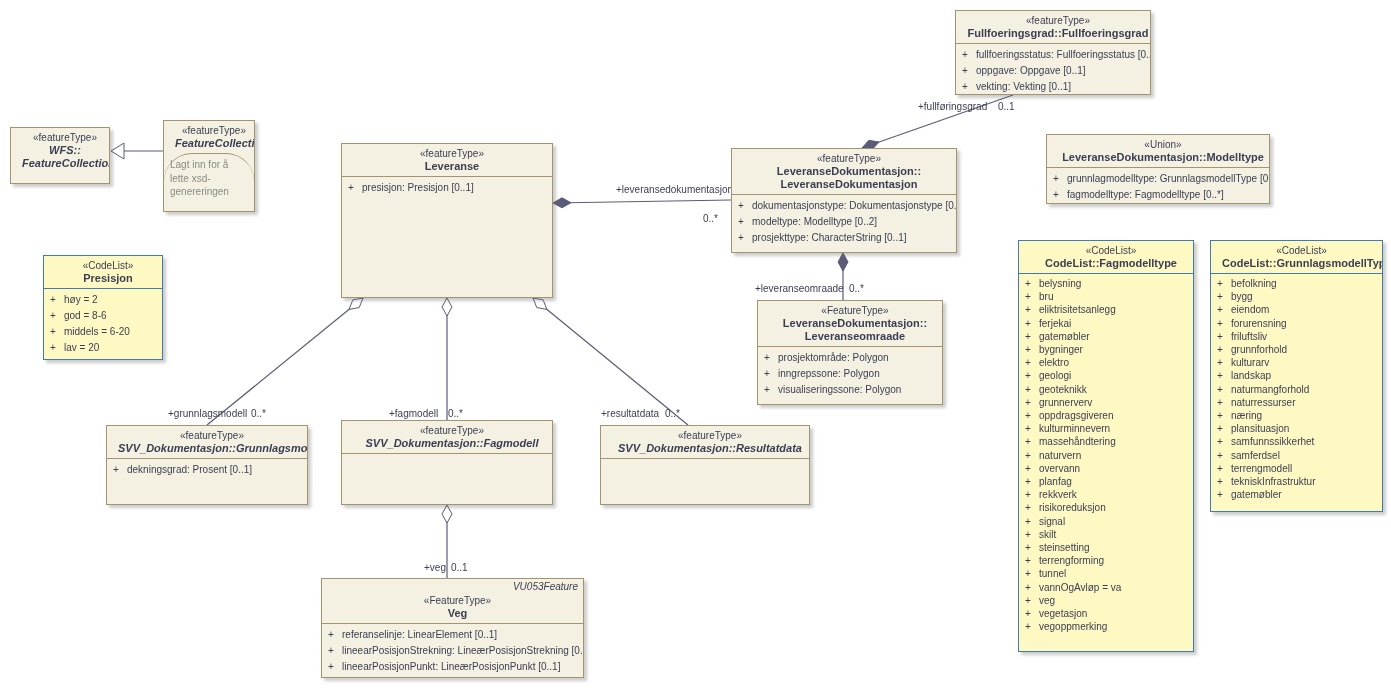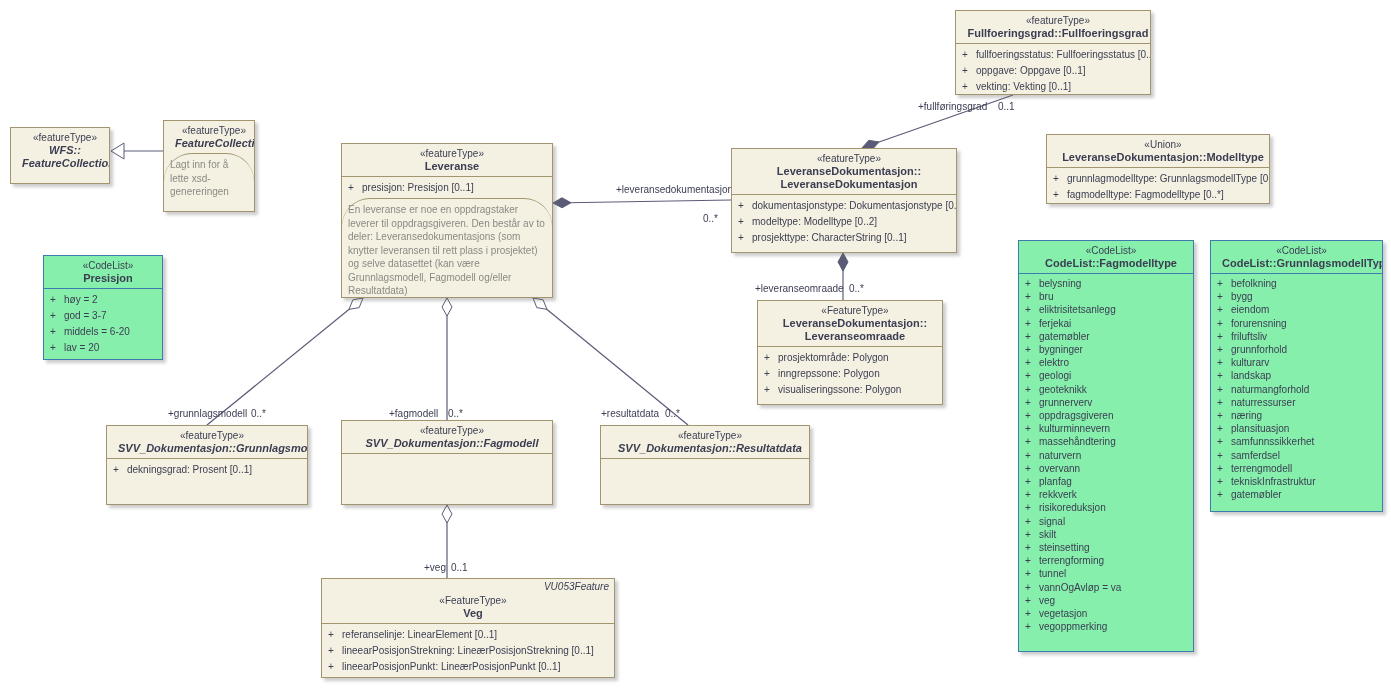--- a/index.html
+++ b/index.html
@@ -7,21 +7,21 @@
   #stage { position:relative; width:1391px; height:690px; background:#fff; overflow:hidden; }
   #connector-layer { position:absolute; left:0; top:0; width:1391px; height:690px; }
   .conn-label { font-size:10px; fill:#3b3d52; }
 
   .node {
     position:absolute; box-sizing:border-box;
     background:#f5f1e2; border:1px solid #a1946f;
     box-shadow:3px 3px 3px rgba(110,110,110,.35);
     color:#3b3d52; display:flex; flex-direction:column; overflow:hidden;
   }
-  .node.codelist { background:#86efac; border-color:#3e7cae; }
+  .node.codelist { background:#fef9c3; border-color:#3e7cae; }
   .node > :last-child { flex:1; }
   .hdr { text-align:center; padding:4px 1px 3px; flex:0 0 auto;margin-left:10px; }
   .has-corner .hdr { padding-top:16px; }
   .stereo { font-size:10px; line-height:12px; }
   .nm { font-size:11px; font-weight:bold; line-height:13px; white-space:nowrap;text-align:center; }
   .abstract .nm { font-style:italic; }
   .corner { position:absolute; top:2px; right:5px; font-size:10px; font-style:italic; }
   .attrs { border-top:1px solid #a1946f; padding:3px 3px 2px 6px; flex:0 0 auto; }
   .codelist .attrs { border-top-color:#3e7cae; }
   .attr { display:flex; font-size:10px; line-height:16px; white-space:nowrap; }
@@ -100,21 +100,20 @@
       <div class="hdr">
         <div class="stereo">«featureType»</div>
         <div class="nm">Leveranse</div>
       </div>
       <div class="attrs">
         <div class="attr">
           <div class="plus">+</div>
           <div>presisjon: Presisjon [0..1]</div>
         </div>
       </div>
-      <div class="note">En leveranse er noe en oppdragstaker leverer til oppdragsgiveren. Den består av to deler: Leveransedokumentasjons (som knytter leveransen til rett plass i prosjektet) og selve datasettet (kan være Grunnlagsmodell, Fagmodell og/eller Resultatdata)</div>
     </div>
     <div class="node feature" style="left: 955px; top: 10px; width: 196px; height: 85px;">
       <div class="hdr">
         <div class="stereo">«featureType»</div>
         <div class="nm">Fullfoeringsgrad::Fullfoeringsgrad</div>
       </div>
       <div class="attrs">
         <div class="attr">
           <div class="plus">+</div>
           <div>fullfoeringsstatus: Fullfoeringsstatus [0..1]</div>
@@ -171,21 +170,21 @@
         <div class="stereo">«CodeList»</div>
         <div class="nm">Presisjon</div>
       </div>
       <div class="attrs">
         <div class="attr">
           <div class="plus">+</div>
           <div>høy = 2</div>
         </div>
         <div class="attr">
           <div class="plus">+</div>
-          <div>god = 3-7</div>
+          <div>god = 8-6</div>
         </div>
         <div class="attr">
           <div class="plus">+</div>
           <div>middels = 6-20</div>
         </div>
         <div class="attr">
           <div class="plus">+</div>
           <div>lav = 20</div>
         </div>
       </div>
@@ -422,21 +421,21 @@
       </div>
       <div class="attrs"></div>
     </div>
     <div class="node feature abstract" style="left: 600px; top: 425px; width: 210px; height: 80px;">
       <div class="hdr">
         <div class="stereo">«featureType»</div>
         <div class="nm">SVV_Dokumentasjon::Resultatdata</div>
       </div>
       <div class="attrs"></div>
     </div>
-    <div class="node feature has-corner" style="left: 321px; top: 578px; width: 294px; height: 100px;">
+    <div class="node feature has-corner" style="left: 321px; top: 578px; width: 263px; height: 100px;">
       <div class="corner">VU053Feature</div>
       <div class="hdr">
         <div class="stereo">«FeatureType»</div>
         <div class="nm">Veg</div>
       </div>
       <div class="attrs">
         <div class="attr">
           <div class="plus">+</div>
           <div>referanselinje: LinearElement [0..1]</div>
         </div>

